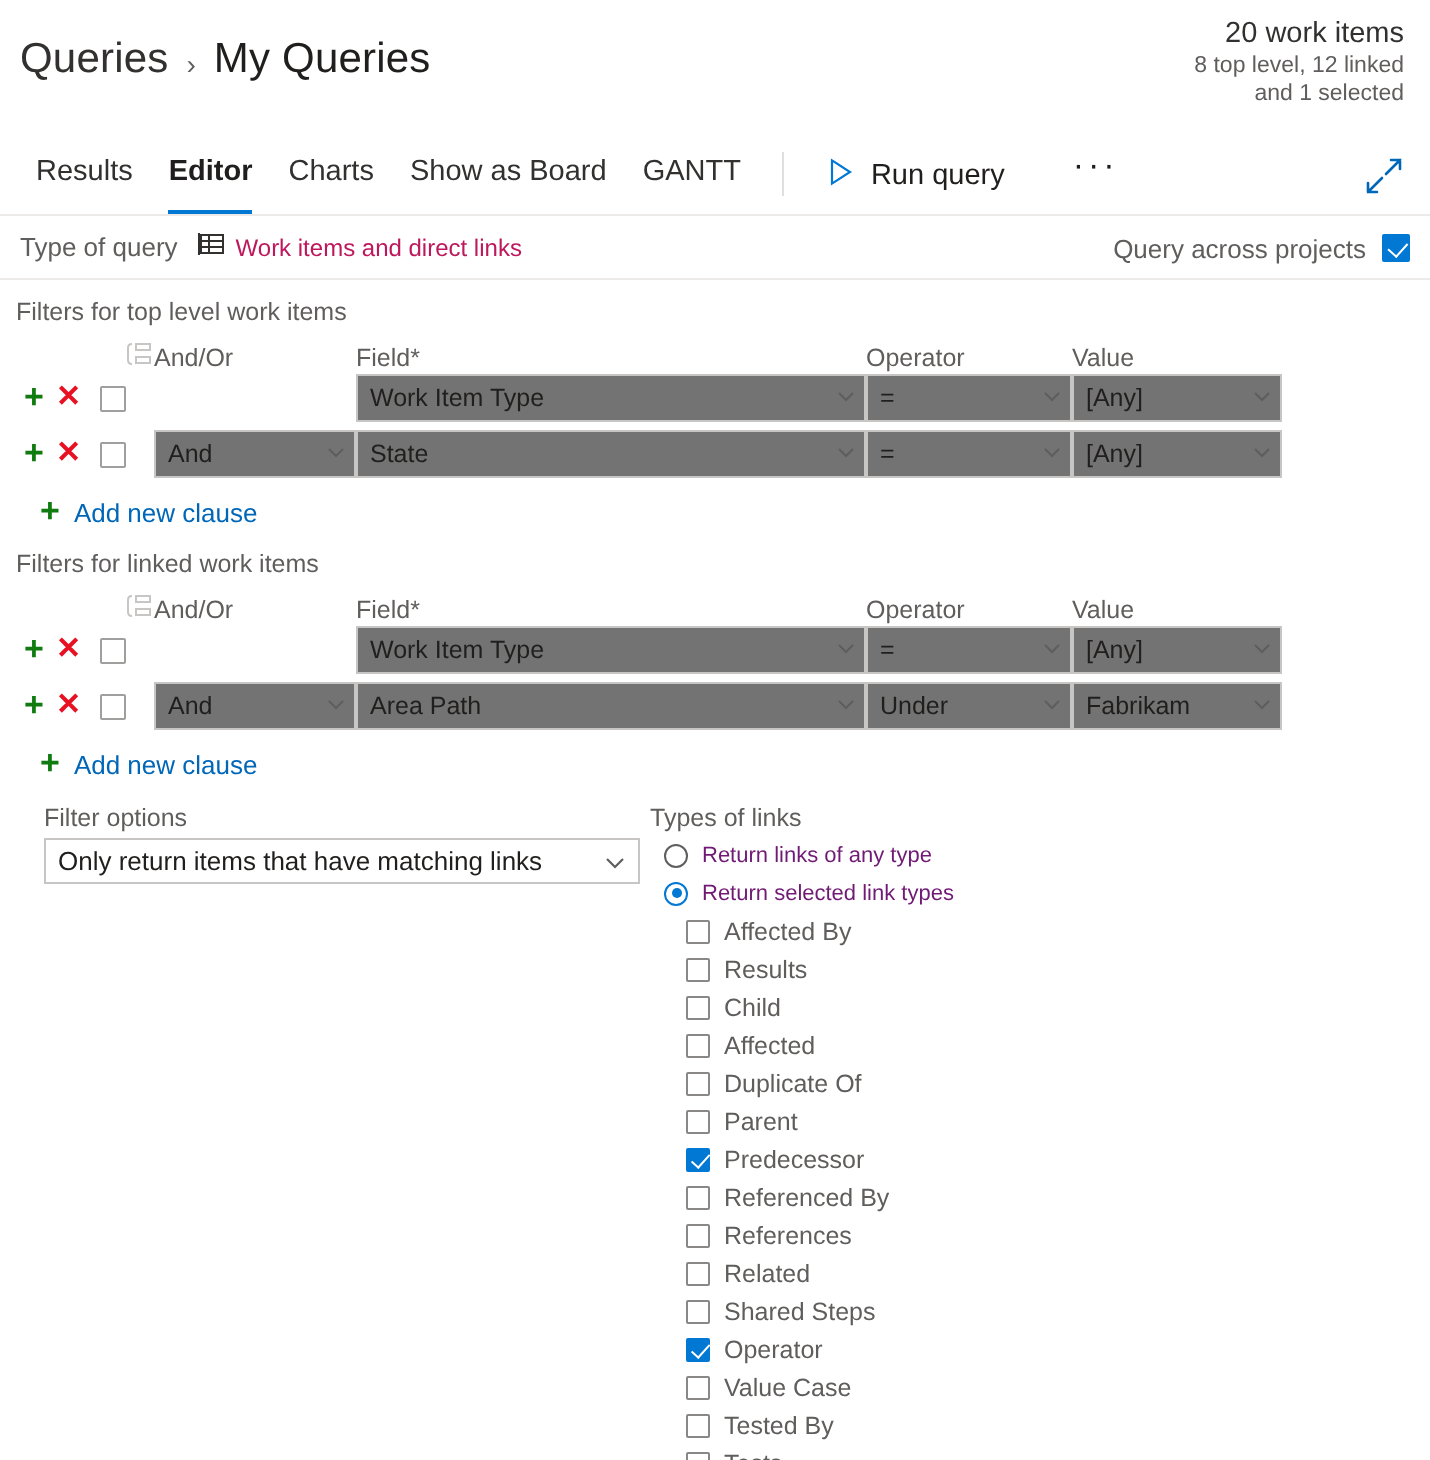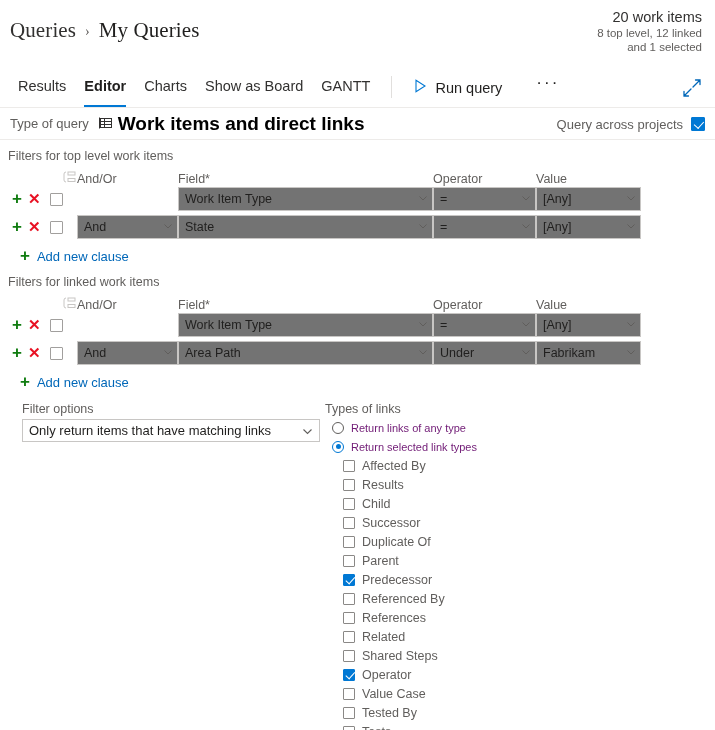--- a/index.html
+++ b/index.html
@@ -15,21 +15,20 @@
   
   .header {
     position: relative;
     height: 68px;
   }
   .breadcrumb {
     position: absolute;
     left: 10px; top: 18px;
     display: flex; align-items: center;
     gap: 9px;
-    font-family: Liberation Serif, serif;
   }
   .bc-root {
     font-size: 21px;
     color: #323130;
     font-weight: 400;
     letter-spacing: .1px;
   }
   .bc-sep {
     font-size: 14px;
     color: #605e5c;
@@ -139,24 +138,23 @@
   }
   .qtype-label {
     font-size: 13px;
     color: #605e5c;
     margin-right: 10px;
     text-align: right;
   }
   .qtype-value {
     display: flex; align-items: center;
     gap: 5px;
-    font-size: 19px;
-    color: #000000;
-    cursor: pointer;
-    font-weight: bold;
+    font-size: 12px;
+    color: #be185d;
+    cursor: pointer;
   }
   .across {
     position: absolute;
     right: 10px; top: 0;
     height: 32px;
     display: flex; align-items: center;
     gap: 8px;
   }
   .across-label {
     font-size: 13px;
@@ -667,21 +665,21 @@
     <div class="link-item">
       <span class="lchk"></span>
       <span>Results</span>
     </div>
     <div class="link-item">
       <span class="lchk"></span>
       <span>Child</span>
     </div>
     <div class="link-item">
       <span class="lchk"></span>
-      <span>Successor</span>
+      <span>Affected</span>
     </div>
     <div class="link-item">
       <span class="lchk"></span>
       <span>Duplicate Of</span>
     </div>
     <div class="link-item">
       <span class="lchk"></span>
       <span>Parent</span>
     </div>
     <div class="link-item">

